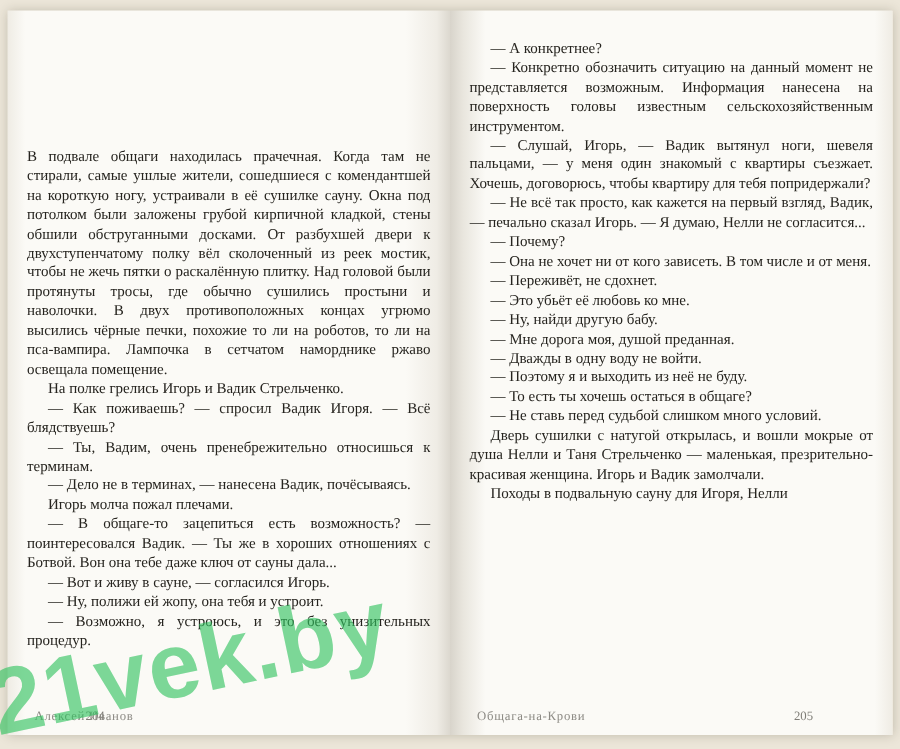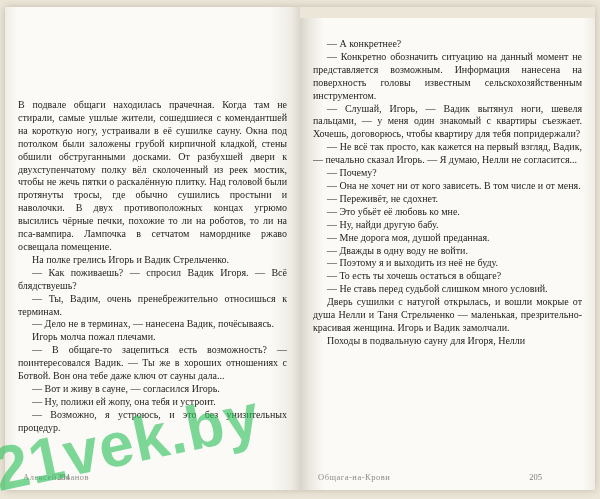--- a/index.html
+++ b/index.html
@@ -13,21 +13,20 @@
     position: absolute; left: 5px; top: 7px; right: 5px; bottom: 9px;
     display: flex;
     box-shadow: 0 0 7px rgba(60,50,30,0.25);
   }
   .page { width: 50%; position: relative; overflow: hidden; }
   .page-left {
     background: linear-gradient(90deg, #efece4 0%, #fbfaf6 4%, #fbfaf6 90%, #efece5 97%, #dcd8cf 100%);
   }
   .page-right {
     background: linear-gradient(270deg, #efece4 0%, #fbfaf6 4%, #fbfaf6 92%, #e9e6de 97%, #d8d4cb 100%);
-    margin-top: 11px;
   }
   .page-body {
     position: absolute; left: 13px; right: 13px; top: 20px; bottom: 26px;
     overflow: hidden;
     font-size: 10px; line-height: 12.9px;
     color: #26241f;
     text-align: justify;
   }
   .page-body p { margin: 0; text-indent: 14px; }
   .page-left .page-body p:first-of-type { text-indent: 0; }

